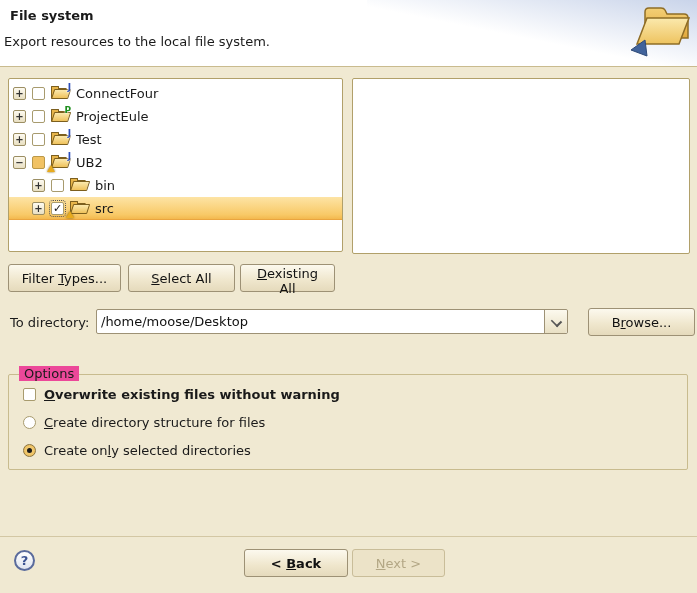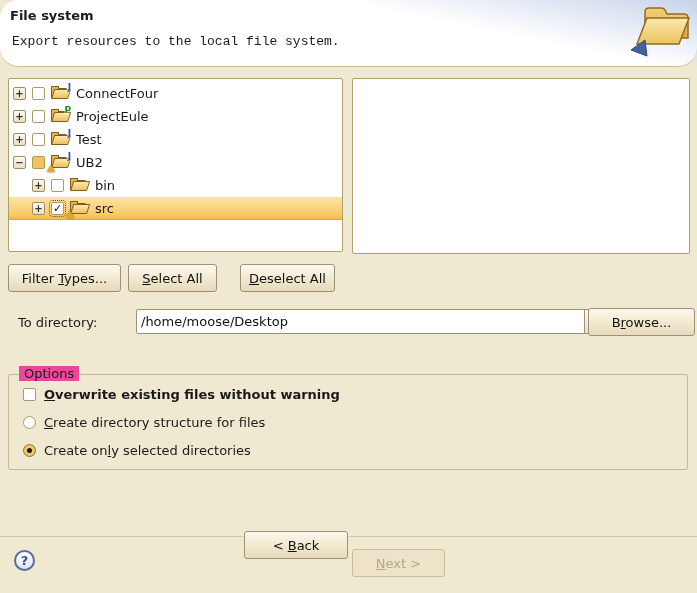--- a/index.html
+++ b/index.html
@@ -1,24 +1,24 @@
 <!DOCTYPE html>
 <html><head>
 <meta charset="utf-8">
 <style>
   html,body{margin:0;padding:0;}
   body{font-family:"DejaVu Sans","Liberation Sans",sans-serif;font-size:13px;color:#1a1a1a;}
   .dialog{position:relative;width:697px;height:593px;background:#f0e9d2;overflow:hidden;}
 
   
-  .banner{position:absolute;left:0;top:0;width:697px;height:66px;background:#ffffff;border-bottom:1px solid #c9bb8e;border-radius:19px;}
+  .banner{position:absolute;left:0;top:0;width:697px;height:66px;background:#ffffff;border-bottom:1px solid #c9bb8e;}
   .banner::after{content:'';position:absolute;right:0;top:0;width:330px;height:66px;
     background:linear-gradient(to bottom left,#c9d4ea 0%,rgba(255,255,255,0) 55%);}
   .banner-title{position:absolute;left:10px;top:8px;font-weight:bold;z-index:2;}
-  .banner-sub{position:absolute;left:12px;top:34px;z-index:2;font-family:Liberation Mono, monospace;}
+  .banner-sub{position:absolute;left:4px;top:34px;z-index:2;}
   .banner-icon{position:absolute;right:4px;top:0;z-index:2;}
 
   
   .panel{position:absolute;background:#fff;border:1px solid #b1a06a;border-radius:2px;}
   .tree-panel{left:8px;top:78px;width:335px;height:174px;overflow:hidden;padding-top:3px;box-sizing:border-box;}
   .list-panel{left:352px;top:78px;width:336px;height:174px;}
 
   
   .tree-row{height:23px;display:flex;align-items:center;white-space:nowrap;}
   .tree-row.selected{background:linear-gradient(to bottom,#fde4a5 0%,#f8c967 80%,#f3b94e 100%);
@@ -51,27 +51,27 @@
 
   
   .btn{position:absolute;height:28px;border:1px solid #9d9175;border-radius:3px;
     background:linear-gradient(#fcf9ee,#efe6cc 60%,#e5dabc);font-family:inherit;font-size:13px;
     color:#111;text-align:center;box-sizing:border-box;cursor:default;}
   .btn .u{text-decoration:underline;}
   .btn.default{background:linear-gradient(#fdeec6,#f5d494 60%,#f0c87f);border-color:#ab8c48;}
   .btn.disabled{background:#ece3c8;border-color:#c9bd99;color:#b3a785;}
 
   .toolbar-btn-1{left:8px;top:264px;width:113px;}
-  .toolbar-btn-2{left:128px;top:264px;width:89px;}
+  .toolbar-btn-2{left:128px;top:264px;width:107px;}
   .toolbar-btn-3{left:240px;top:264px;width:95px;}
 
   
-  .dir-label{position:absolute;left:10px;top:315px;margin-left:8px;}
+  .dir-label{position:absolute;left:10px;top:315px;}
   .combo{position:absolute;left:96px;top:309px;width:472px;height:25px;background:#fff;
-    border:1px solid #9d9175;border-radius:2px;box-sizing:border-box;margin-left:40px;}
+    border:1px solid #9d9175;border-radius:2px;box-sizing:border-box;}
   .combo input{position:absolute;left:4px;top:1px;width:438px;height:21px;border:none;outline:none;
     font-family:inherit;font-size:13px;color:#111;background:transparent;padding:0;}
   .combo .arrow-btn{position:absolute;right:0;top:0;width:23px;height:23px;
     background:linear-gradient(#fcf9ee,#e9e0c4);border-left:1px solid #9d9175;border-radius:0 2px 2px 0;box-sizing:border-box;}
   .combo .chev{position:absolute;left:7px;top:7px;width:7px;height:7px;border-right:2px solid #555;
     border-bottom:2px solid #555;transform:rotate(45deg) scale(1,.8);}
   .browse-btn{left:588px;top:308px;width:107px;}
 
   
   .group{position:absolute;left:8px;top:374px;width:680px;height:96px;border:1px solid #c8bb8e;
@@ -85,21 +85,21 @@
     margin-right:8px;box-sizing:border-box;position:relative;}
   .opt-radio.on{background:radial-gradient(#f6d488,#eab94f);border-color:#8a7340;}
   .opt-radio.on::after{content:'';position:absolute;left:3px;top:3px;width:5px;height:5px;
     border-radius:50%;background:#1a1a1a;}
 
   
   .footer-sep{position:absolute;left:0;top:536px;width:697px;height:1px;background:#d3c7a4;}
   .help-btn{position:absolute;left:14px;top:550px;width:21px;height:21px;border-radius:50%;
     border:2px solid #5a6b9c;background:linear-gradient(#ffffff,#dfe4ef);color:#3b5392;
     font-weight:bold;font-size:13px;line-height:18px;text-align:center;box-sizing:border-box;}
-  .back-btn{left:244px;top:531px;width:104px;}
+  .back-btn{left:244px;top:549px;width:104px;font-weight:bold;}
   .next-btn{left:352px;top:549px;width:93px;}
   .cancel-btn{left:464px;top:549px;width:106px;margin-top:45px;}
   .finish-btn{left:578px;top:549px;width:114px;}
 </style>
 </head>
 <body>
 
 <div class="dialog">
 
   <div class="banner">
@@ -182,21 +182,21 @@
           <i class="warn"></i>
         </span>
         <span class="tlabel">src</span>
       </div>
     </div>
 
   <div class="panel list-panel"></div>
 
   <button class="btn toolbar-btn-1"><span>Filter </span><span class="u">T</span><span>ypes...</span></button>
   <button class="btn toolbar-btn-2"><span></span><span class="u">S</span><span>elect All</span></button>
-  <button class="btn toolbar-btn-3"><span></span><span class="u">D</span><span>eselect All</span></button>
+  <button class="btn toolbar-btn-3"><span></span><span class="u">D</span><span>existing All</span></button>
 
   <div class="dir-label">To directory:</div>
   <div class="combo">
     <input type="text" value="/home/moose/Desktop" style="">
     <div class="arrow-btn">
       <span class="chev"></span>
     </div>
   </div>
   <button class="btn browse-btn"><span>B</span><span class="u">r</span><span>owse...</span></button>
 

